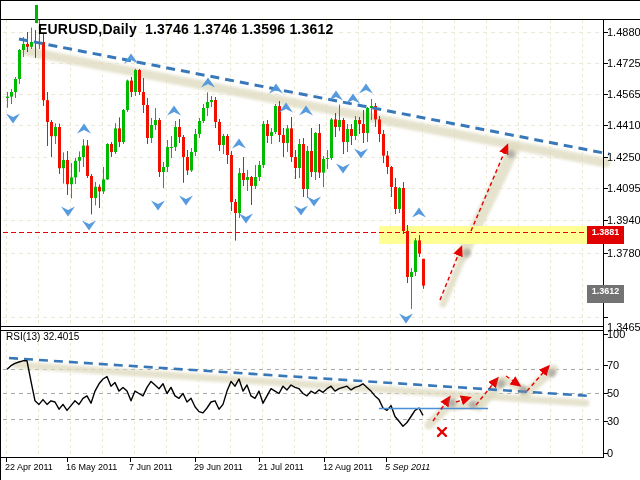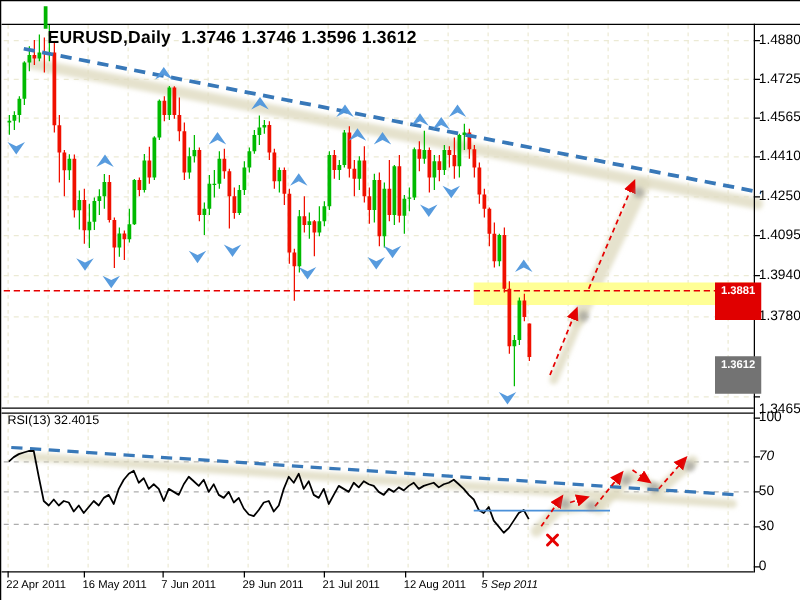--- a/index.html
+++ b/index.html
@@ -4,21 +4,21 @@
 <style>
   html,body{margin:0;padding:0;background:#888;}
   #screen{position:relative;width:640px;height:480px;background:#fff;overflow:hidden;
           font-family:"Liberation Sans",sans-serif;box-sizing:border-box;
           border-top:1px solid #000;border-left:1px solid #000;}
   #chart-svg{position:absolute;left:0;top:0;}
   #title{position:absolute;left:4px;top:20px;font-size:14px;font-weight:bold;color:#000;
          white-space:pre;letter-spacing:0.2px;margin-left:33px;}
   .axlabel{position:absolute;left:606px;font-size:11px;color:#000;line-height:10px;white-space:nowrap;}
   .dlabel{position:absolute;top:461px;font-size:9px;color:#000;white-space:nowrap;}
-  .tag{position:absolute;left:571px;width:37px;height:30px;color:#fff;font-size:9px;
+  .tag{position:absolute;left:586px;width:37px;height:18px;color:#fff;font-size:9px;
        font-weight:bold;text-align:center;line-height:13px;}
   #tag-resistance{top:225px;}
   #tag-current{top:284px;}
   #rsi-label{position:absolute;left:5px;top:330px;font-size:10px;color:#000;}
   #copyright{position:absolute;left:5px;top:444px;font-size:10px;color:#000;white-space:nowrap;}
   #title-marker{position:absolute;left:34px;top:4px;width:3px;height:18px;}
 </style>
 </head>
 <body>
 
@@ -393,21 +393,21 @@
       <div class="axlabel" style="top: 88px;">1.4565</div>
       <div class="axlabel" style="top: 119px; text-align: center;">1.4410</div>
       <div class="axlabel" style="top: 151px;">1.4250</div>
       <div class="axlabel" style="top: 182px;">1.4095</div>
       <div class="axlabel" style="top: 214px;">1.3940</div>
       <div class="axlabel" style="top: 247px;">1.3780</div>
       <div class="axlabel" style="top: 311px; margin-top: 10px;">1.3465</div>
     </div>
   <div id="rsi-axis">
       <div class="axlabel" style="top: 328px;">100</div>
-      <div class="axlabel" style="top: 359px; font-style: italic;">70</div>
+      <div class="axlabel" style="top: 359px;">70</div>
       <div class="axlabel" style="top: 387px;">50</div>
       <div class="axlabel" style="top: 415px;">30</div>
       <div class="axlabel" style="top: 447px;">0</div>
     </div>
   <div id="tag-resistance" class="tag" style="background: rgb(224, 0, 0);">1.3881</div>
   <div id="tag-current" class="tag" style="background: #737373;">1.3612</div>
   <div id="rsi-label">RSI(13) 32.4015</div>
   <div id="date-axis">
       <div class="dlabel" style="left: 4px;">22 Apr 2011</div>
       <div class="dlabel" style="left: 65px;">16 May 2011</div>

